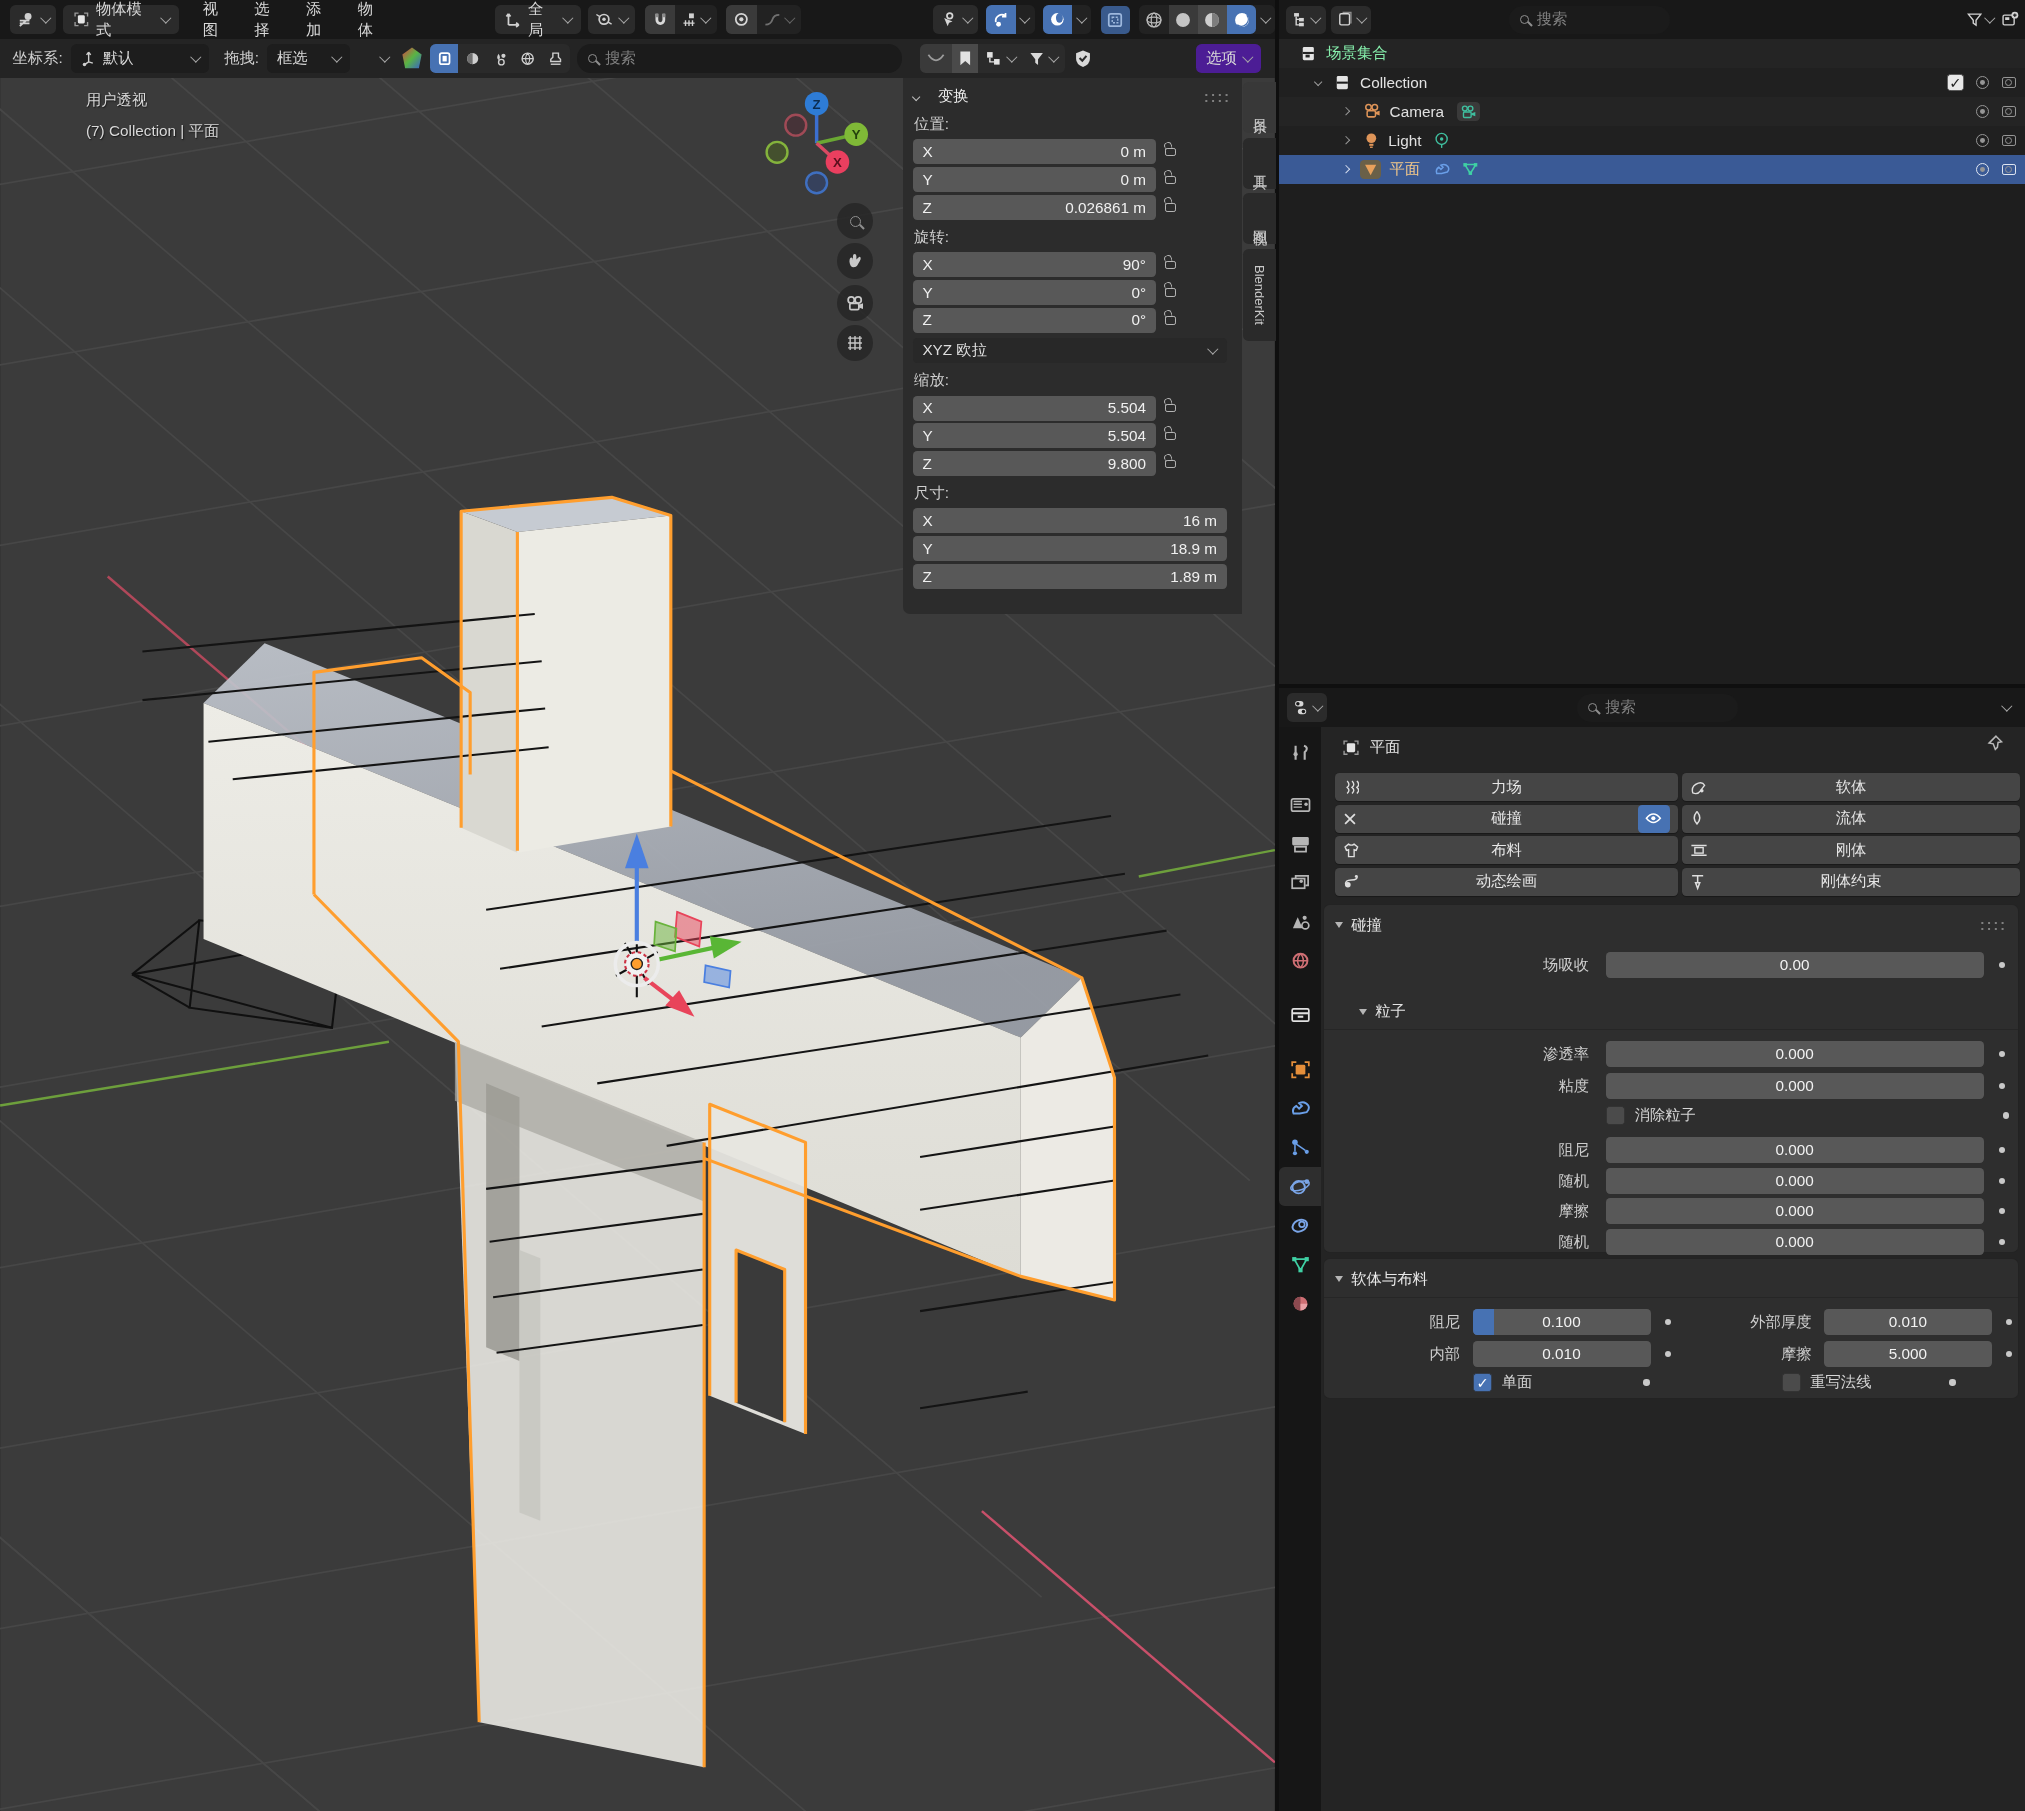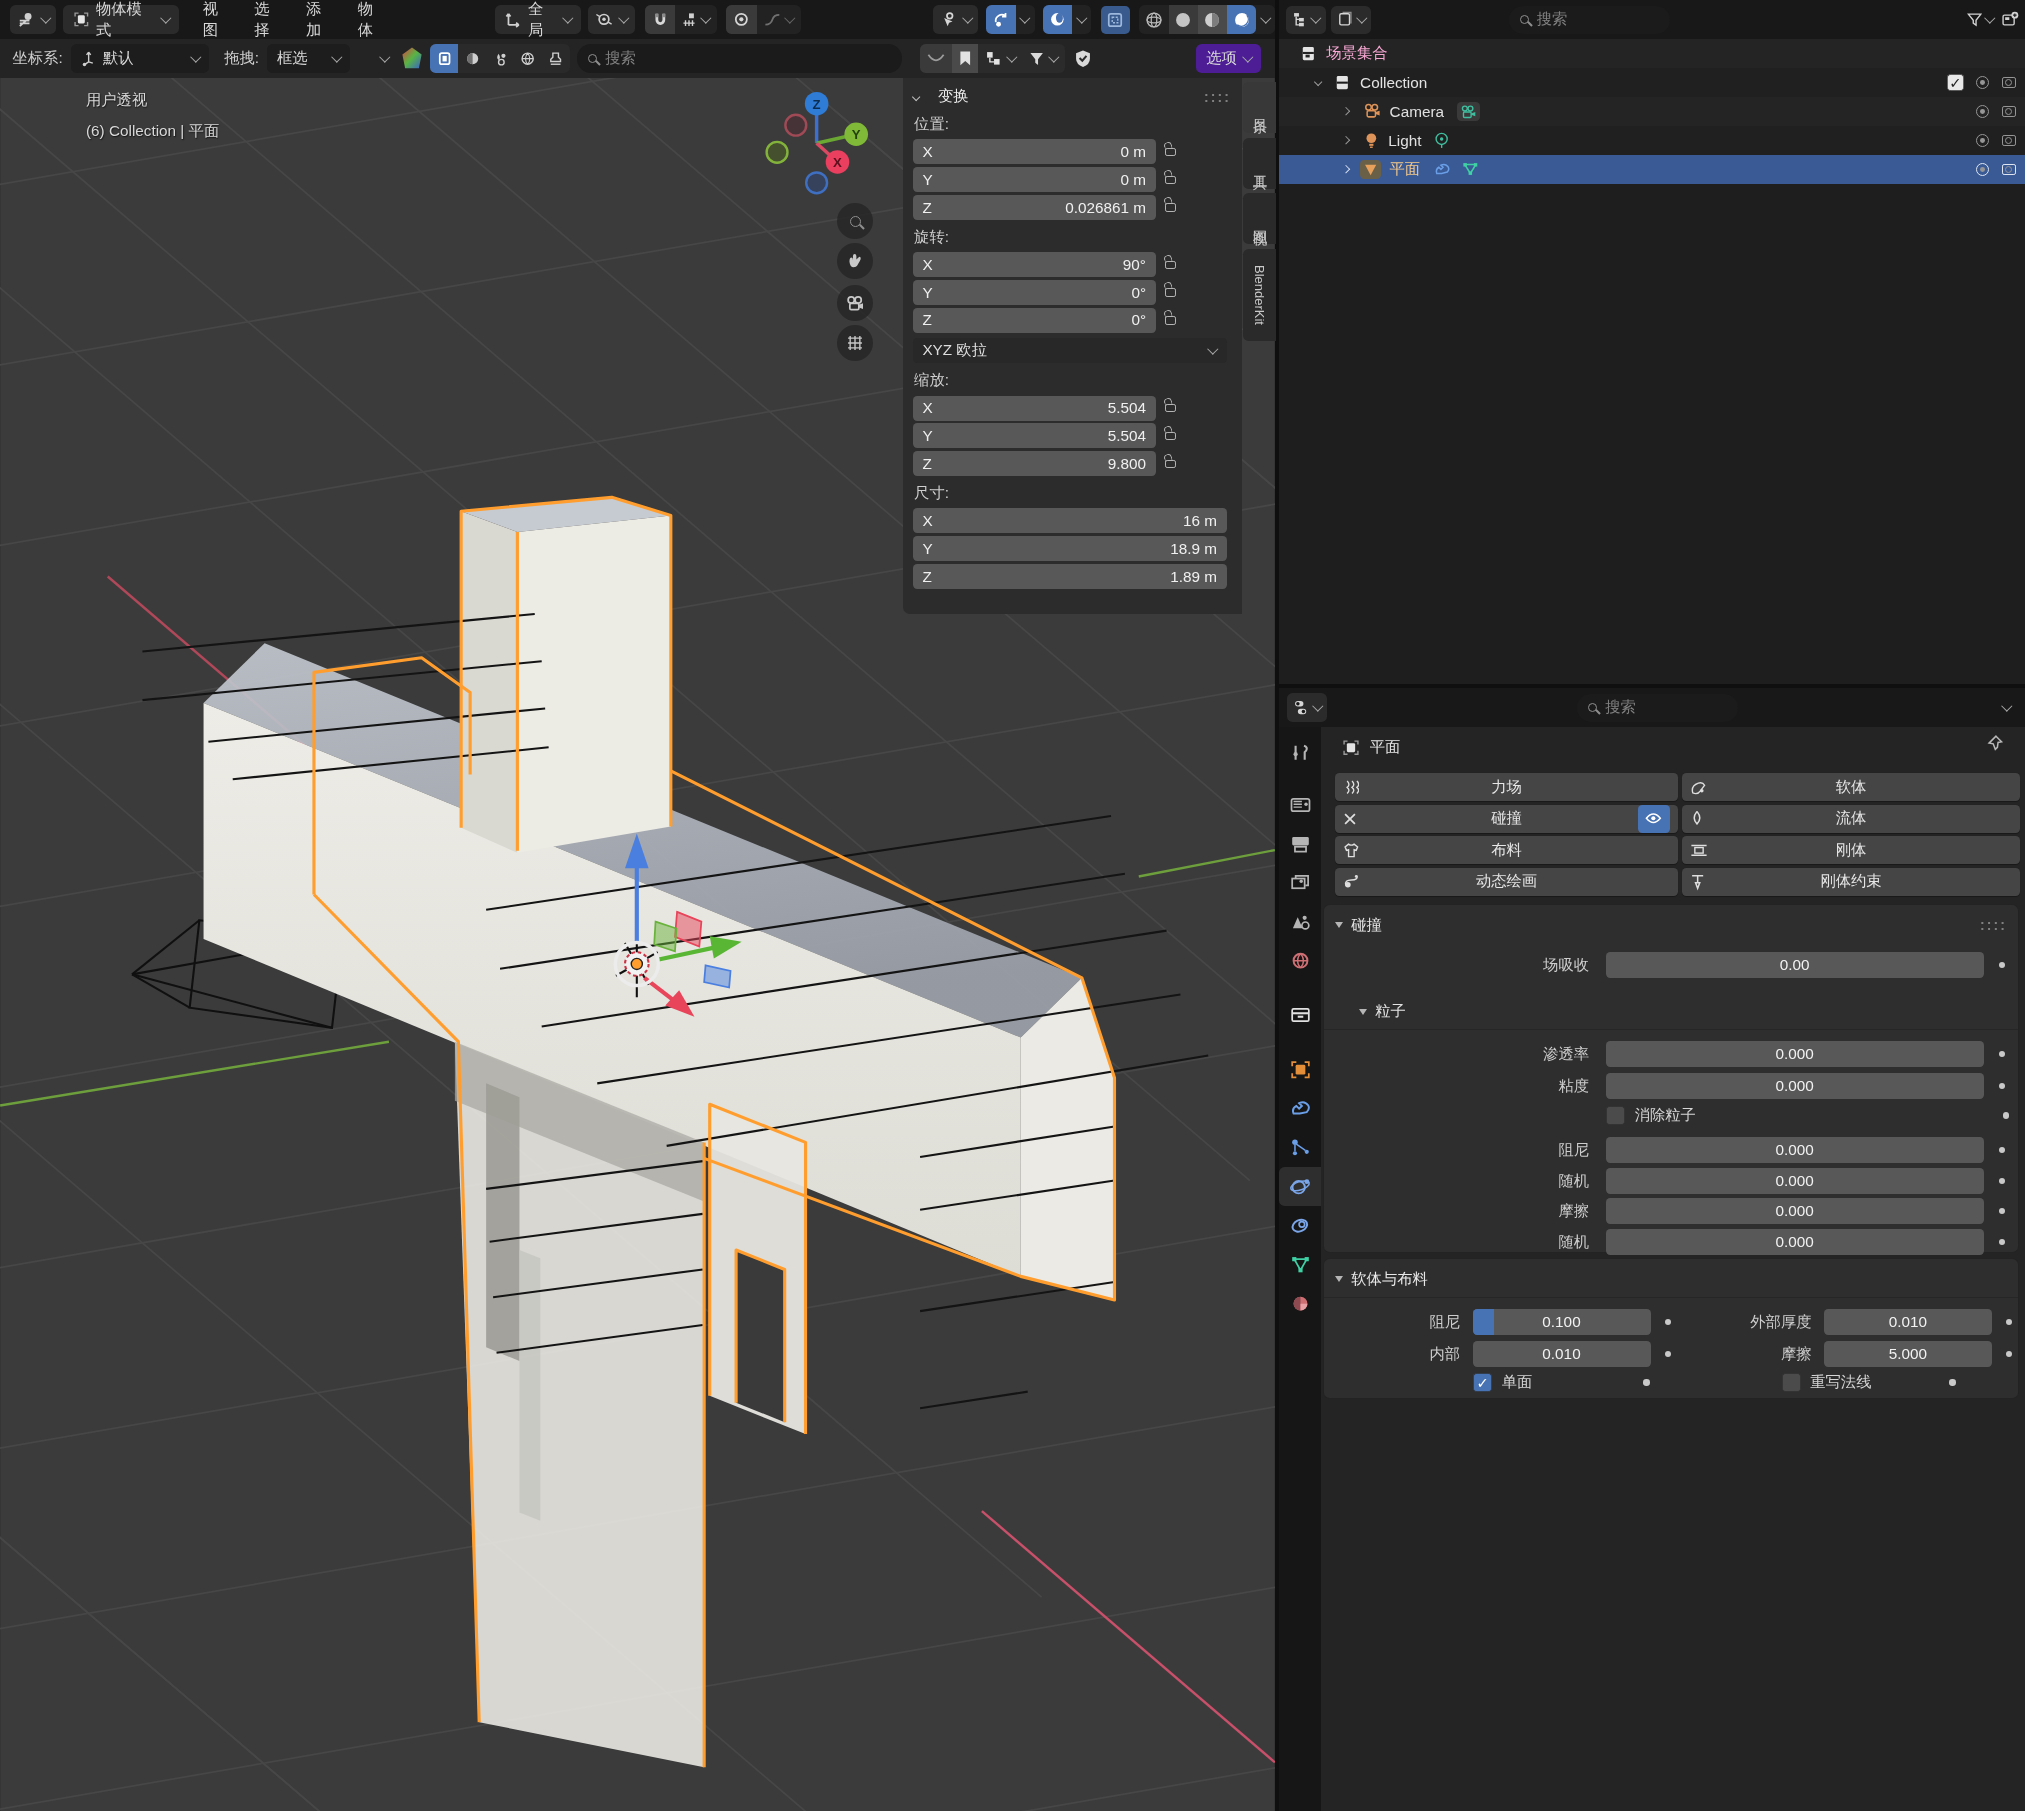--- a/index.html
+++ b/index.html
@@ -236,21 +236,21 @@
       <circle cx="1233" cy="193" r="17" fill="#7fb937"></circle>
       <circle cx="1206" cy="233" r="17" fill="#ea3f5f"></circle>
       <text x="1176" y="156" text-anchor="middle" font-size="19" font-weight="bold" fill="#0b2d52">Z</text>
       <text x="1233" y="200" text-anchor="middle" font-size="19" font-weight="bold" fill="#23400c">Y</text>
       <text x="1206" y="240" text-anchor="middle" font-size="19" font-weight="bold" fill="#5c0f1d">X</text>
     </g>
   </svg>
 
   <div class="abs" style="left:86px;top:90px;color:#d9d9d9;text-shadow:0.7px 0.7px 1.4px rgba(0,0,0,.7)">
     <div>用户透视</div>
-    <div style="margin-top:9.7px">(6) Collection | 平面</div>
+    <div style="margin-top:9.7px">(7) Collection | 平面</div>
   </div>
 
   <div class="navbtn" style="left:837px;top:203px">
     <span class="mag" style="width:11px;height:11px"></span>
   </div>
   <div class="navbtn" style="left:837px;top:243px">
     <svg width="18" height="18" viewBox="0 0 26 26">
         <path d="M5 14 q0-6 3-6 q2 0 2 4 v-6 q0-3 2.5-3 q2.5 0 2.5 3 v5 l3-3 q2-2 3 0 q1 2-1 5 l-4 7 q-1 2-5 2 q-5 0-6-8z" fill="#c8c8c8"></path>
       </svg>
   </div>
@@ -654,21 +654,21 @@
         </div>
       </div>
     </div>
 
     <div class="ol-row" style="background:#242424">
       <svg width="18" height="18" style="margin-left:21px" viewBox="0 0 26 26">
         <rect x="4" y="3" width="16" height="19" rx="2" fill="#e4e4e4"></rect>
           <rect x="4" y="10" width="16" height="3" fill="#232323"></rect>
         <rect x="8" y="14" width="6" height="4" fill="#232323"></rect>
         </svg>
-      <span style="margin-left:8.3px;color:#f9a8d4">场景集合</span>
+      <span style="margin-left:8.3px;color:#86efac">场景集合</span>
     </div>
 
     <div class="ol-row" style="background:#202020">
       <span class="ol-caret" style="margin-left:36px;transform:rotate(45deg)"></span>
       <svg width="18" height="18" style="margin-left:12.5px" viewBox="0 0 26 26">
         <rect x="4" y="3" width="16" height="19" rx="2" fill="#e4e4e4"></rect>
           <rect x="4" y="11" width="16" height="3" fill="#1e1e1e"></rect>
         </svg>
       <span style="margin-left:8.3px;color:#e3e3e3">Collection</span>
       <div class="ol-right">

